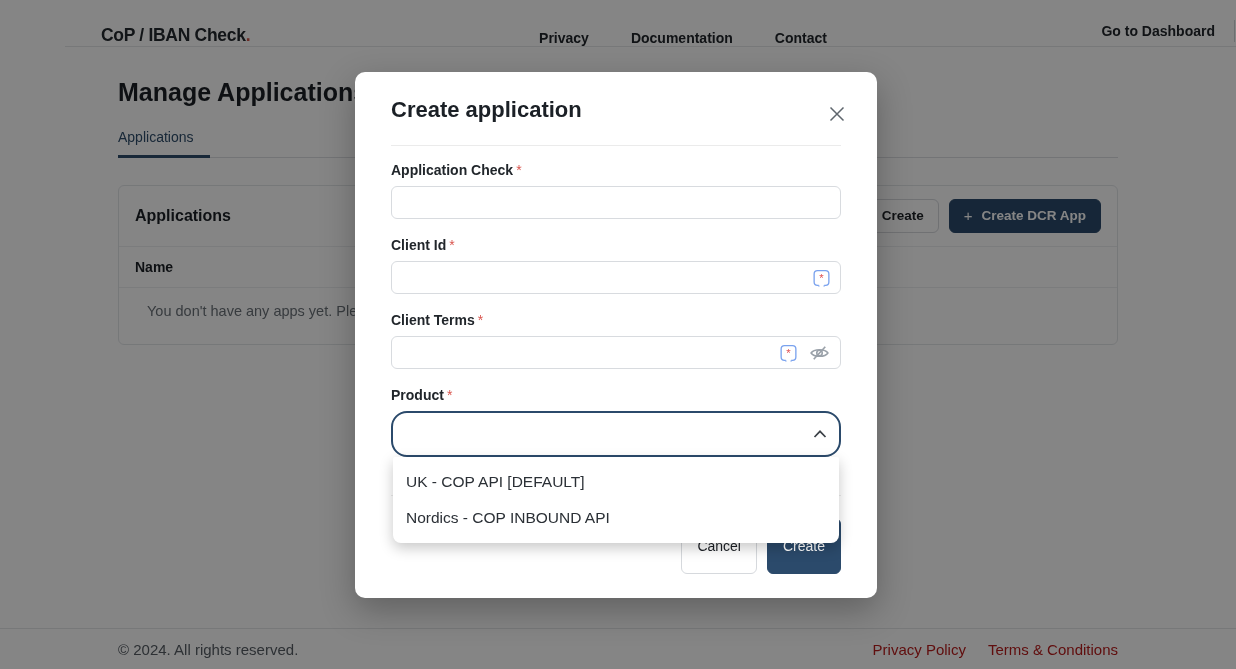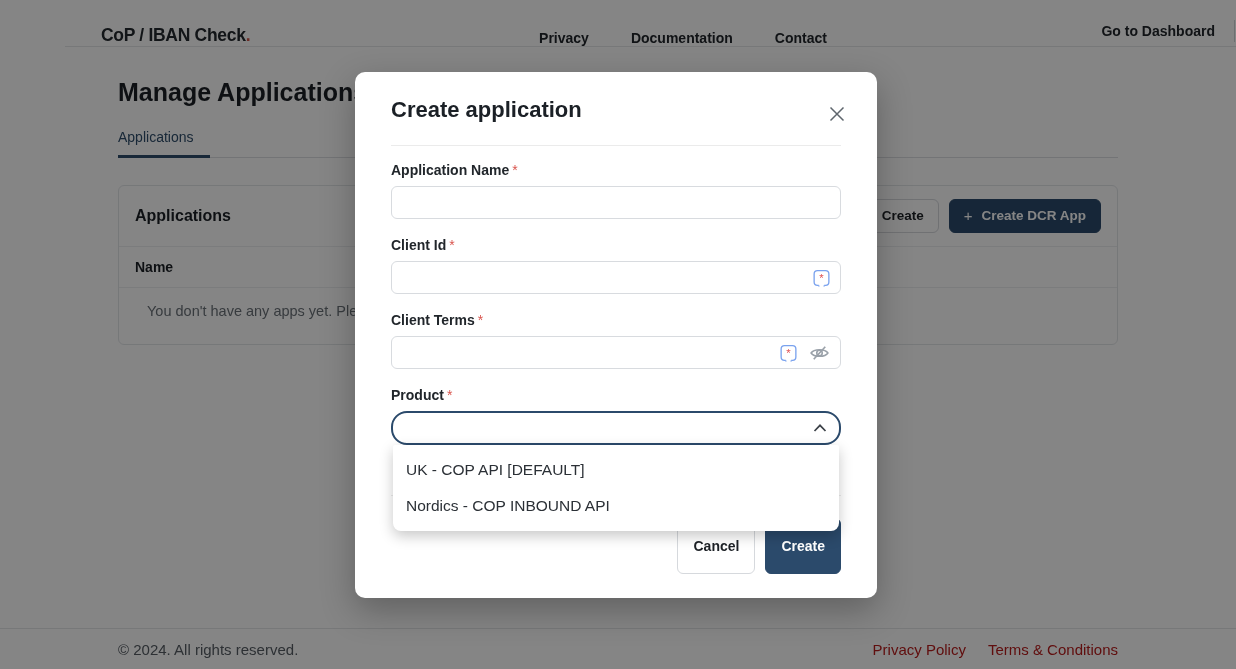--- a/index.html
+++ b/index.html
@@ -79,36 +79,36 @@
     width:100%; height:33px; border:1px solid #d8dbdf; border-radius:6px;
     padding:0 12px; font-family:inherit; font-size:14px; color:#1d2126; background:#fff;
   }
   .input-icons {
     position:absolute; right:11px; top:50%; transform:translateY(-50%);
     display:flex; align-items:center; gap:12px; line-height:0;
   }
   .icon-btn { background:none; border:none; padding:0; cursor:pointer; line-height:0; }
   .field-product { position:relative; z-index:6; margin-bottom:0; }
   .select {
-    position:relative; height:34px; border:2px solid #2b4a6b; border-radius:16px;
+    position:relative; height:46px; border:2px solid #2b4a6b; border-radius:16px;
     background:#fff; cursor:pointer;
   }
   .select .chev { position:absolute; right:12px; top:50%; transform:translateY(-50%); line-height:0; }
   .dropdown {
     position:absolute; top:calc(100% + 2px); left:0; right:0;
     background:#fff; border-radius:2px 2px 8px 8px;
     box-shadow:0 5px 14px rgba(0,0,0,0.22); padding:7px 0;
   }
   .option { padding:9px 13px; font-size:15.5px; color:#2b3036; cursor:pointer; }
   .modal-footer {
     position:absolute; left:36px; right:36px; bottom:0;
     border-top:1px solid #ebebeb; padding:22px 0 24px;
     display:flex; justify-content:flex-end; gap:10px;
   }
-  .btn-sm { font-size:14px; font-weight:700; padding:20px 15px; border-radius:6px; gap:0;text-align:right; }
+  .btn-sm { font-size:14px; font-weight:400; padding:20px 15px; border-radius:6px; gap:0;text-align:right; }
 </style>
 </head>
 <body>
 
 <header class="app-header">
   <div class="logo"><span>CoP / IBAN Check</span><span class="dot">.</span></div>
   <nav class="main-nav">
     <a href="#">Privacy</a>
     <a href="#">Documentation</a>
     <a href="#">Contact</a>
@@ -172,21 +172,21 @@
             <path d="M1.5 1.5 L14.5 14.5 M14.5 1.5 L1.5 14.5" stroke="#5f666d" stroke-width="1.5"></path>
           </svg>
       </span>
     </button>
   </div>
   <hr class="modal-hr">
 
   <div class="modal-body">
 
     <div class="field">
-      <div class="field-label"><span>Application Name</span><span class="req">*</span></div>
+      <div class="field-label"><span>Application Check</span><span class="req">*</span></div>
       <div class="input-wrap">
         <input class="text-input" type="text" value="" style="">
       </div>
     </div>
 
     <div class="field">
       <div class="field-label"><span>Client Id</span><span class="req">*</span></div>
       <div class="input-wrap">
         <input class="text-input" type="text" value="" style="">
         <span class="input-icons">

